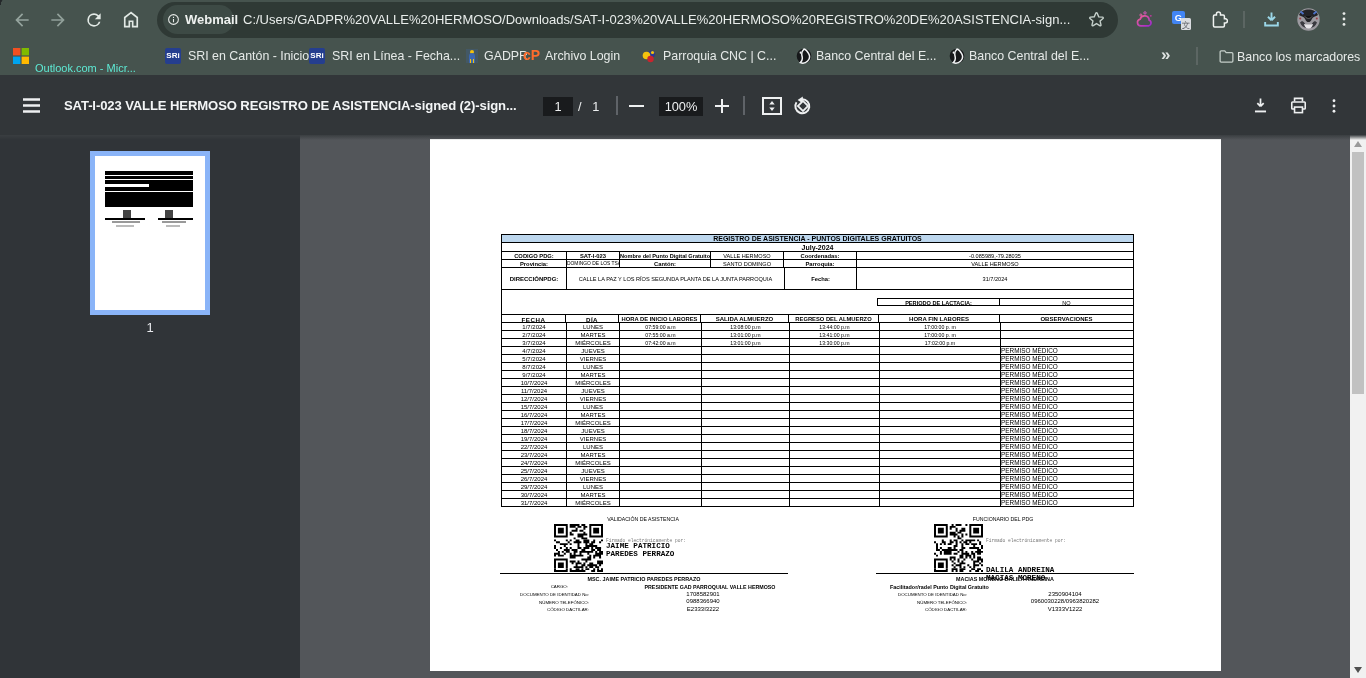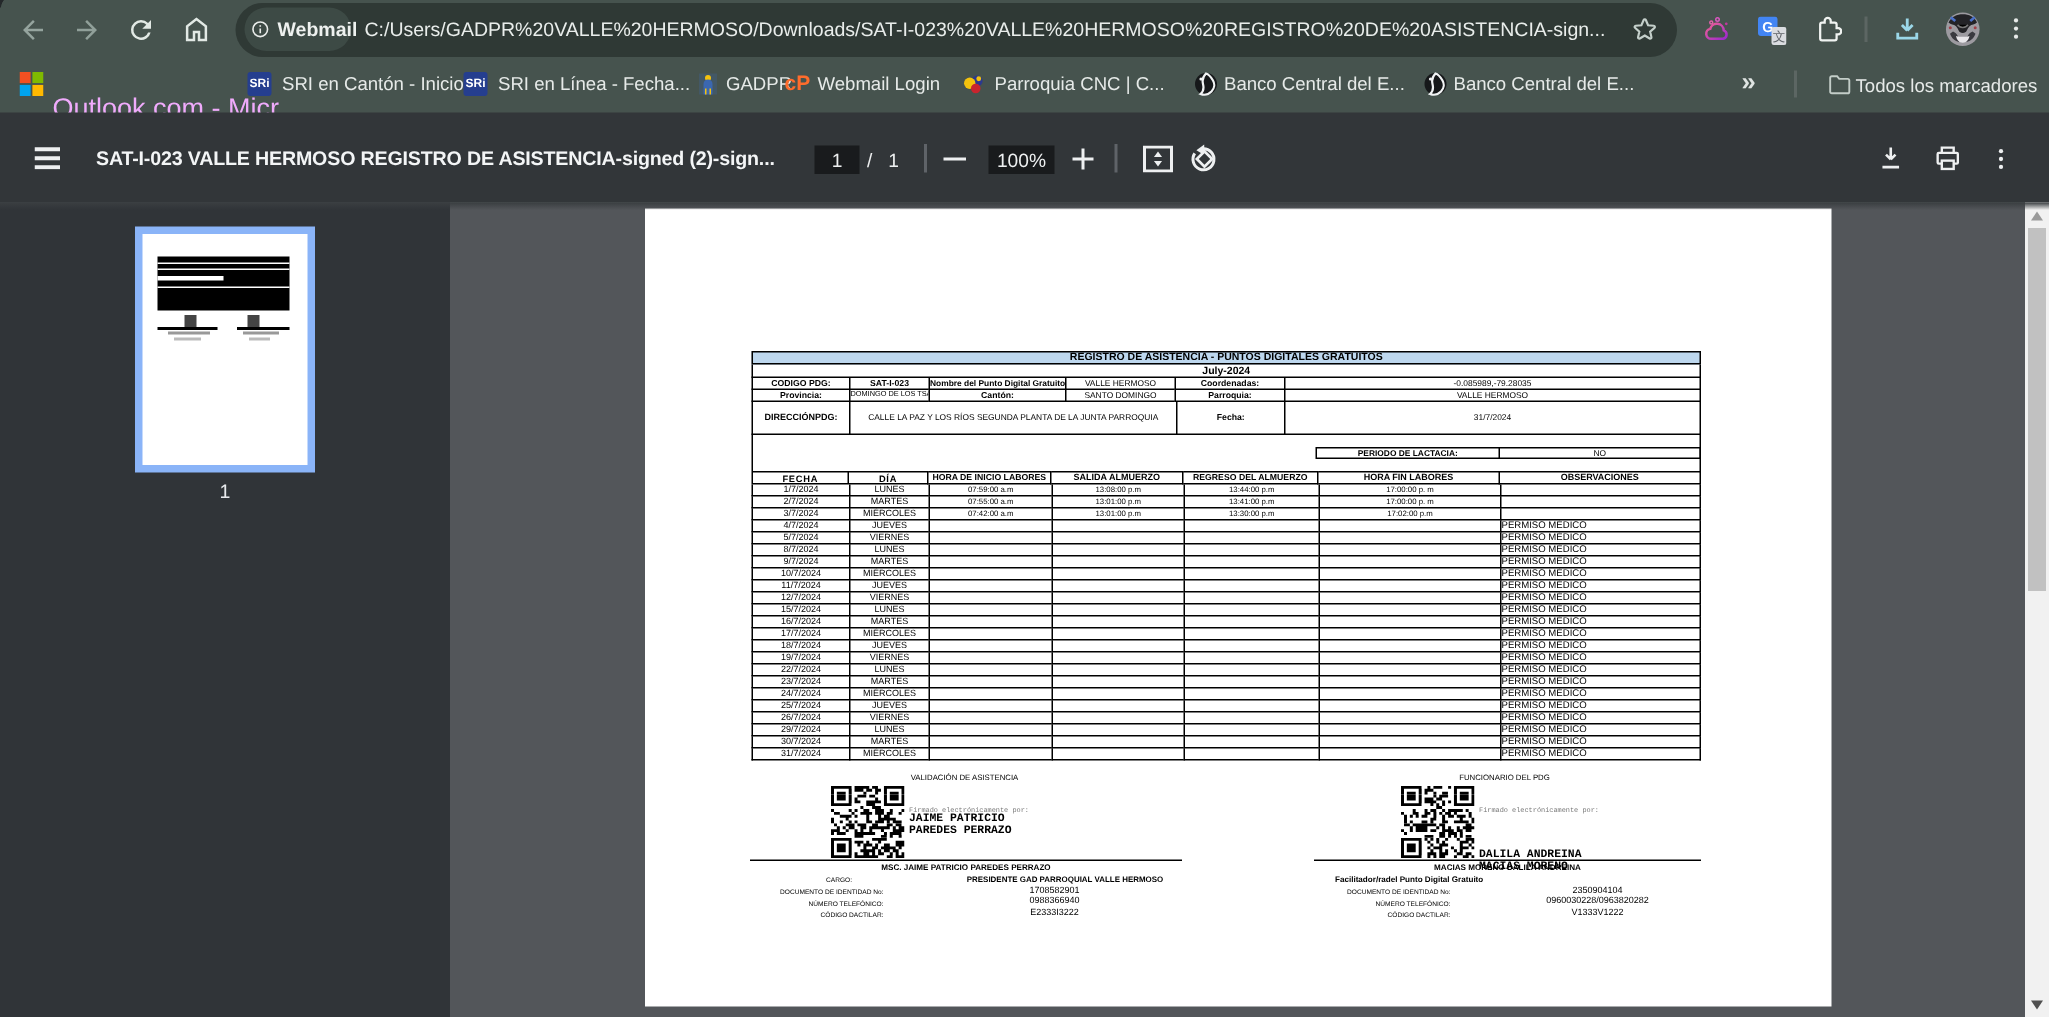--- a/index.html
+++ b/index.html
@@ -80,34 +80,34 @@
   </svg>
 
 
 <div class="abs" style="left:0;top:38px;width:1366px;height:37px;background:#46534e"></div>
 <svg class="abs" style="left:13px;top:48px" width="16" height="16" viewBox="0 0 16 16">
     <rect width="7.4" height="7.4" fill="#f25022"></rect>
     <rect x="8.6" width="7.4" height="7.4" fill="#7fba00"></rect>
     <rect y="8.6" width="7.4" height="7.4" fill="#00a4ef"></rect>
     <rect x="8.6" y="8.6" width="7.4" height="7.4" fill="#ffb900"></rect>
   </svg>
-<div class="abs" style="left:35px;top:62px;font-size:18px;color:#f0abfc;white-space:nowrap">Outlook.com - Micr...</div>
+<div class="abs" style="left:35px;top:62px;font-size:11px;color:#5eead4;white-space:nowrap">Outlook.com - Micr...</div>
 <div class="abs" style="left:165px;top:48px;width:16px;height:16px;background:#253e8f;border-radius:2px;color:#fff;font-size:8px;font-weight:bold;text-align:center;line-height:16px">SRi</div>
 <div class="abs" style="left:188px;top:49px;font-size:12.4px;color:#e6eae8;white-space:nowrap">SRI en Cantón - Inicio</div>
 <div class="abs" style="left:309px;top:48px;width:16px;height:16px;background:#253e8f;border-radius:2px;color:#fff;font-size:8px;font-weight:bold;text-align:center;line-height:16px">SRi</div>
 <div class="abs" style="left:332px;top:49px;font-size:12.4px;color:#e6eae8;white-space:nowrap">SRI en Línea - Fecha...</div>
 <svg class="abs" style="left:464px;top:48px" width="16" height="16" viewBox="0 0 16 16">
     <rect x="2" y="1" width="12" height="14" fill="#3b67b0" opacity="0.25"></rect>
     <circle cx="8" cy="4" r="2" fill="#f4c20d"></circle>
     <path d="M5 15V8c0-2 1.3-3 3-3s3 1 3 3v7" fill="#3b67b0"></path>
     <path d="M6.5 15v-4M9.5 15v-4" stroke="#f4c20d" stroke-width="1"></path>
   </svg>
 <div class="abs" style="left:484px;top:49px;font-size:12.4px;color:#e6eae8;white-space:nowrap">GADPR</div>
 <div class="abs" style="left:523px;top:47px;font-size:14px;font-weight:bold;color:#ff6c2c">cP</div>
-<div class="abs" style="left:545px;top:49px;font-size:12.4px;color:#e6eae8;white-space:nowrap">Webmail Login</div>
+<div class="abs" style="left:545px;top:49px;font-size:12.4px;color:#e6eae8;white-space:nowrap">Archivo Login</div>
 <svg class="abs" style="left:641px;top:48px" width="16" height="16" viewBox="0 0 16 16">
     <circle cx="10.5" cy="6" r="3.6" fill="#2b3990"></circle>
     <circle cx="5.5" cy="7.5" r="3.8" fill="#f4c20d"></circle>
     <circle cx="9.5" cy="11" r="3.2" fill="#c9242e"></circle>
     <circle cx="11.5" cy="4.5" r="1.6" fill="#f4c20d"></circle>
   </svg>
 <div class="abs" style="left:663px;top:49px;font-size:12.4px;color:#e6eae8;white-space:nowrap">Parroquia CNC | C...</div>
 <svg class="abs" style="left:796px;top:48px" width="16" height="16" viewBox="0 0 24 24">
     <circle cx="12" cy="12" r="11" fill="#16181a"></circle>
     <path d="M12 1.5c-3 3-4 6.5-3 10.5s0 8-2.5 10c4 1.5 8 .5 11-2.5s3.5-7.5 1.5-11S14 2 12 1.5z" fill="none" stroke="#f1f3f4" stroke-width="2.2"></path>
@@ -118,21 +118,21 @@
     <circle cx="12" cy="12" r="11" fill="#16181a"></circle>
     <path d="M12 1.5c-3 3-4 6.5-3 10.5s0 8-2.5 10c4 1.5 8 .5 11-2.5s3.5-7.5 1.5-11S14 2 12 1.5z" fill="none" stroke="#f1f3f4" stroke-width="2.2"></path>
     <circle cx="7" cy="7" r="1.6" fill="#f1f3f4"></circle>
   </svg>
 <div class="abs" style="left:969px;top:49px;font-size:12.4px;color:#e6eae8;white-space:nowrap">Banco Central del E...</div>
 <div class="abs" style="left:1161px;top:45px;font-size:17px;font-weight:bold;color:#dfe4e2">»</div>
 <div class="abs" style="left:1196px;top:47px;width:1.5px;height:18px;background:#5c6663"></div>
 <svg class="abs" style="left:1218px;top:48px" width="17" height="17" viewBox="0 0 24 24">
     <path d="M3 5.5A1.5 1.5 0 0 1 4.5 4h5l2 2.5h8A1.5 1.5 0 0 1 21 8v10.5a1.5 1.5 0 0 1-1.5 1.5h-15A1.5 1.5 0 0 1 3 18.5v-13z" fill="none" stroke="#c3cdc8" stroke-width="1.8"></path>
   </svg>
-<div class="abs" style="left:1237px;top:49.5px;font-size:12.4px;color:#e6eae8;white-space:nowrap">Todos los marcadores</div>
+<div class="abs" style="left:1237px;top:49.5px;font-size:12.4px;color:#e6eae8;white-space:nowrap">Banco los marcadores</div>
 
 
 <div class="abs" style="left:0;top:75px;width:1366px;height:60px;background:#323639"></div>
 <svg class="abs" style="left:23px;top:98px" width="17" height="15" viewBox="0 0 17 15">
     <path d="M0 1.5h17M0 7.5h17M0 13.5h17" stroke="#eef0f1" stroke-width="2.6"></path>
   </svg>
 <div class="abs" style="left:64px;top:98px;font-size:13.1px;font-weight:bold;color:#f3f5f6;white-space:nowrap;letter-spacing:-0.12px">SAT-I-023 VALLE HERMOSO REGISTRO DE ASISTENCIA-signed (2)-sign...</div>
 <div class="abs" style="left:543px;top:97px;width:30px;height:19px;background:#191b1d;color:#eef0f1;font-size:12.8px;text-align:center;line-height:19px">1</div>
 <div class="abs" style="left:578px;top:99px;font-size:12.8px;color:#eef0f1">/&nbsp;&nbsp;&nbsp;1</div>
 <div class="abs" style="left:616px;top:96px;width:1.5px;height:19px;background:#5f6368"></div>

